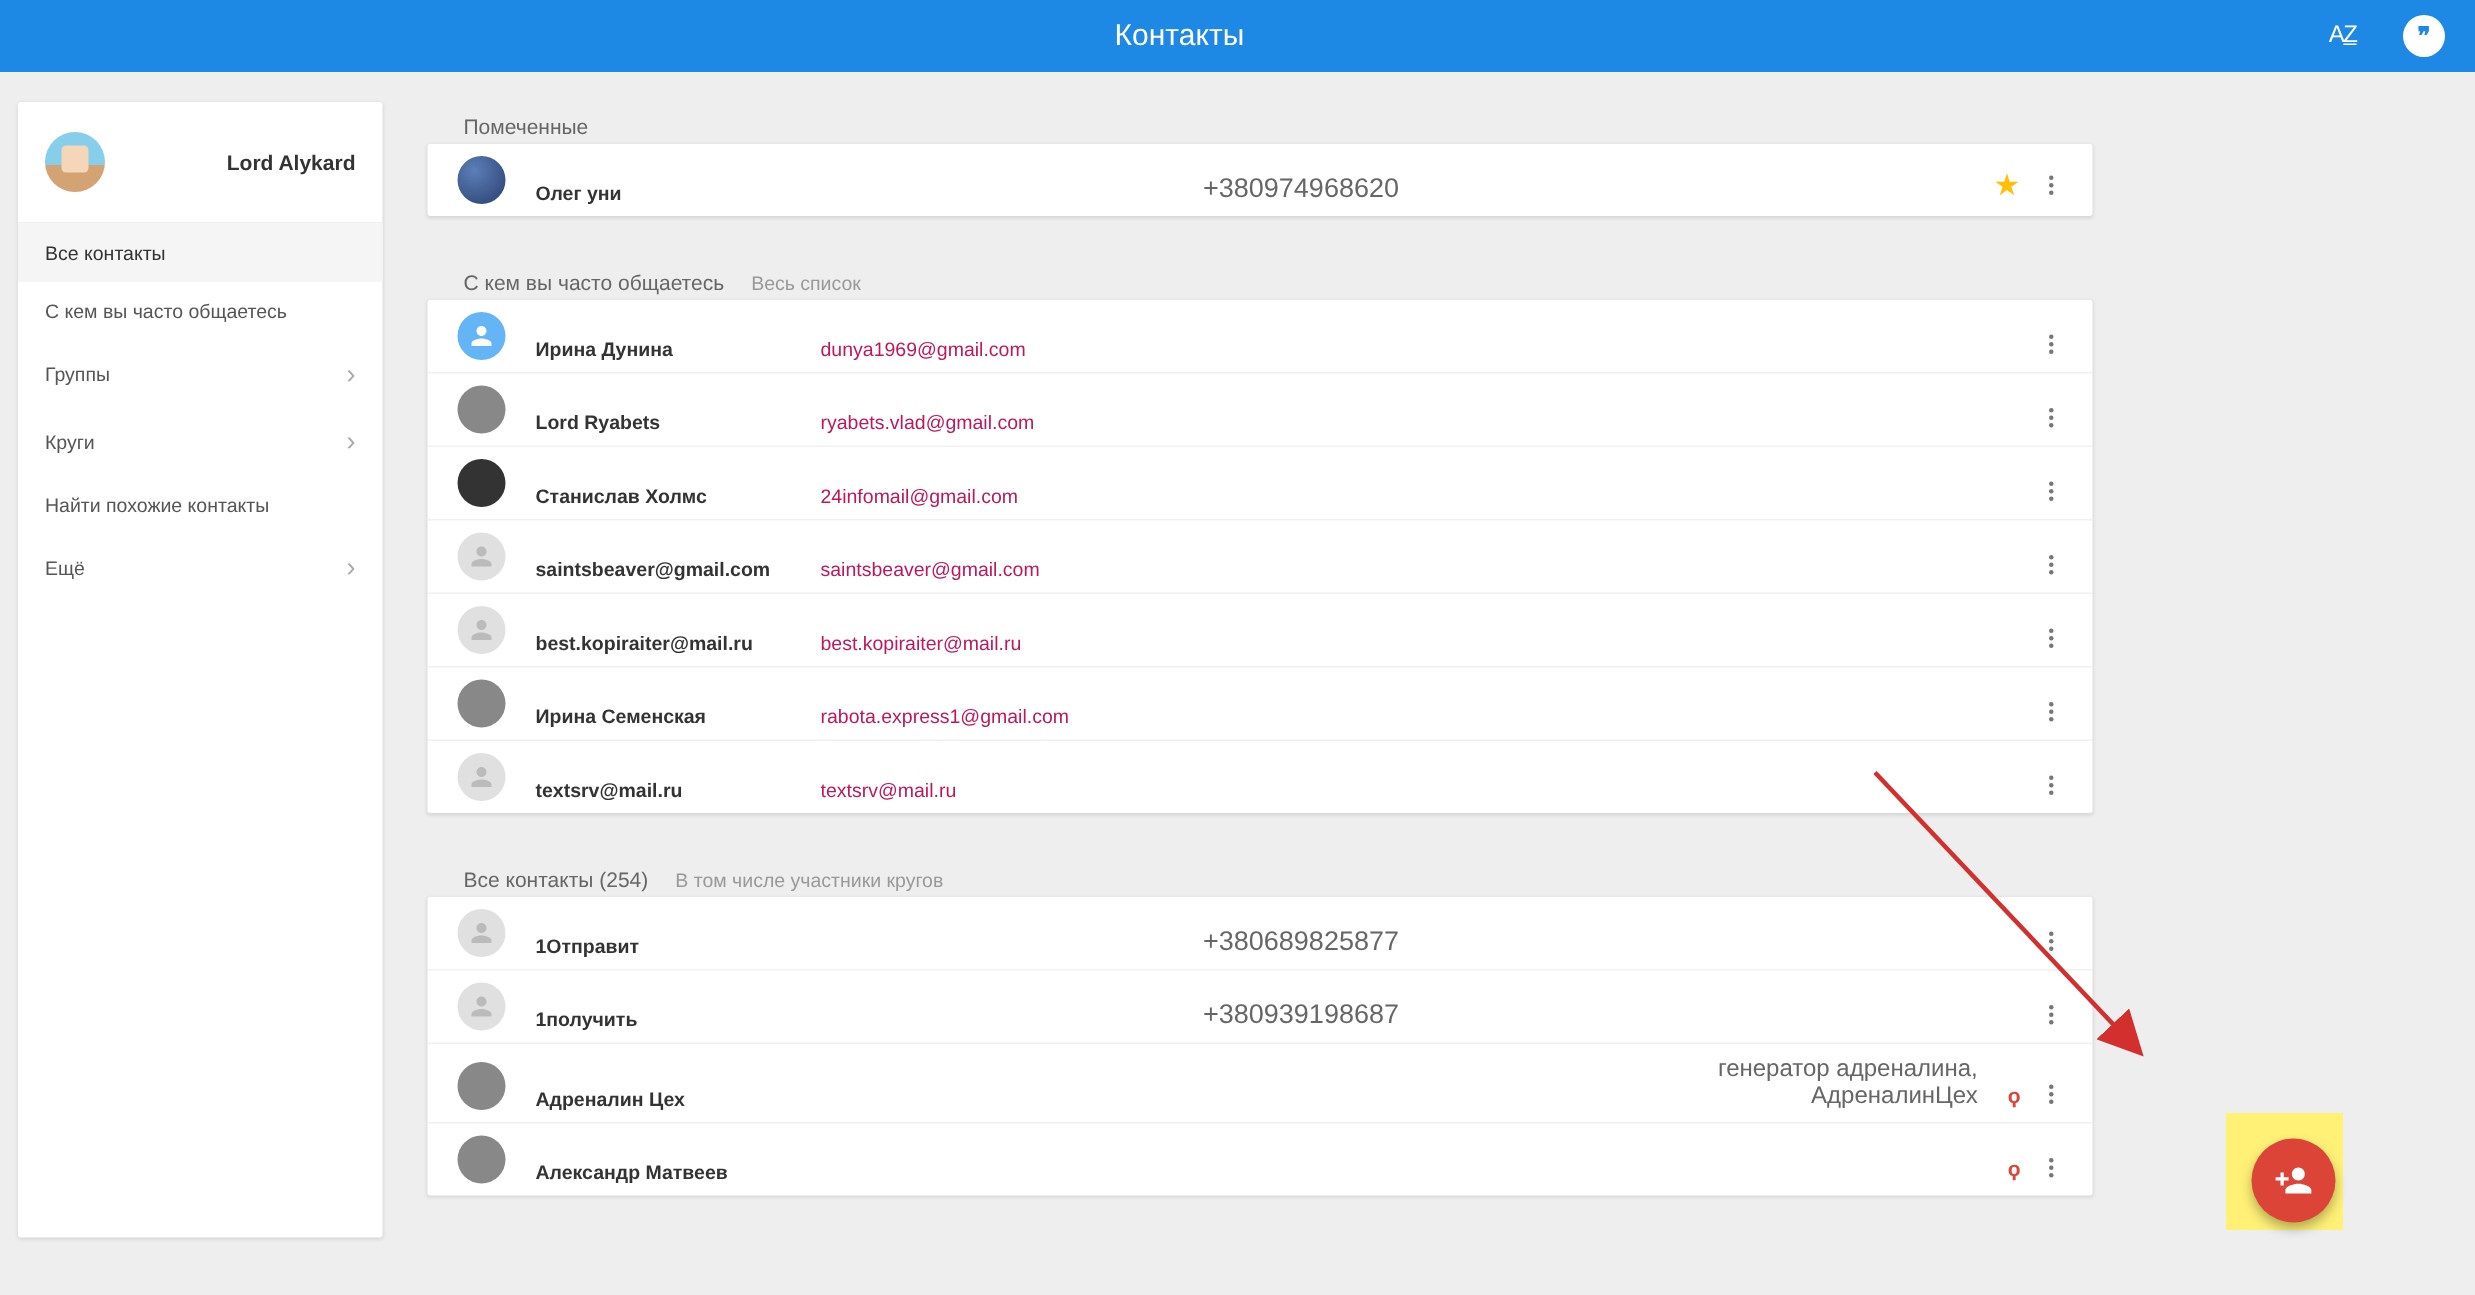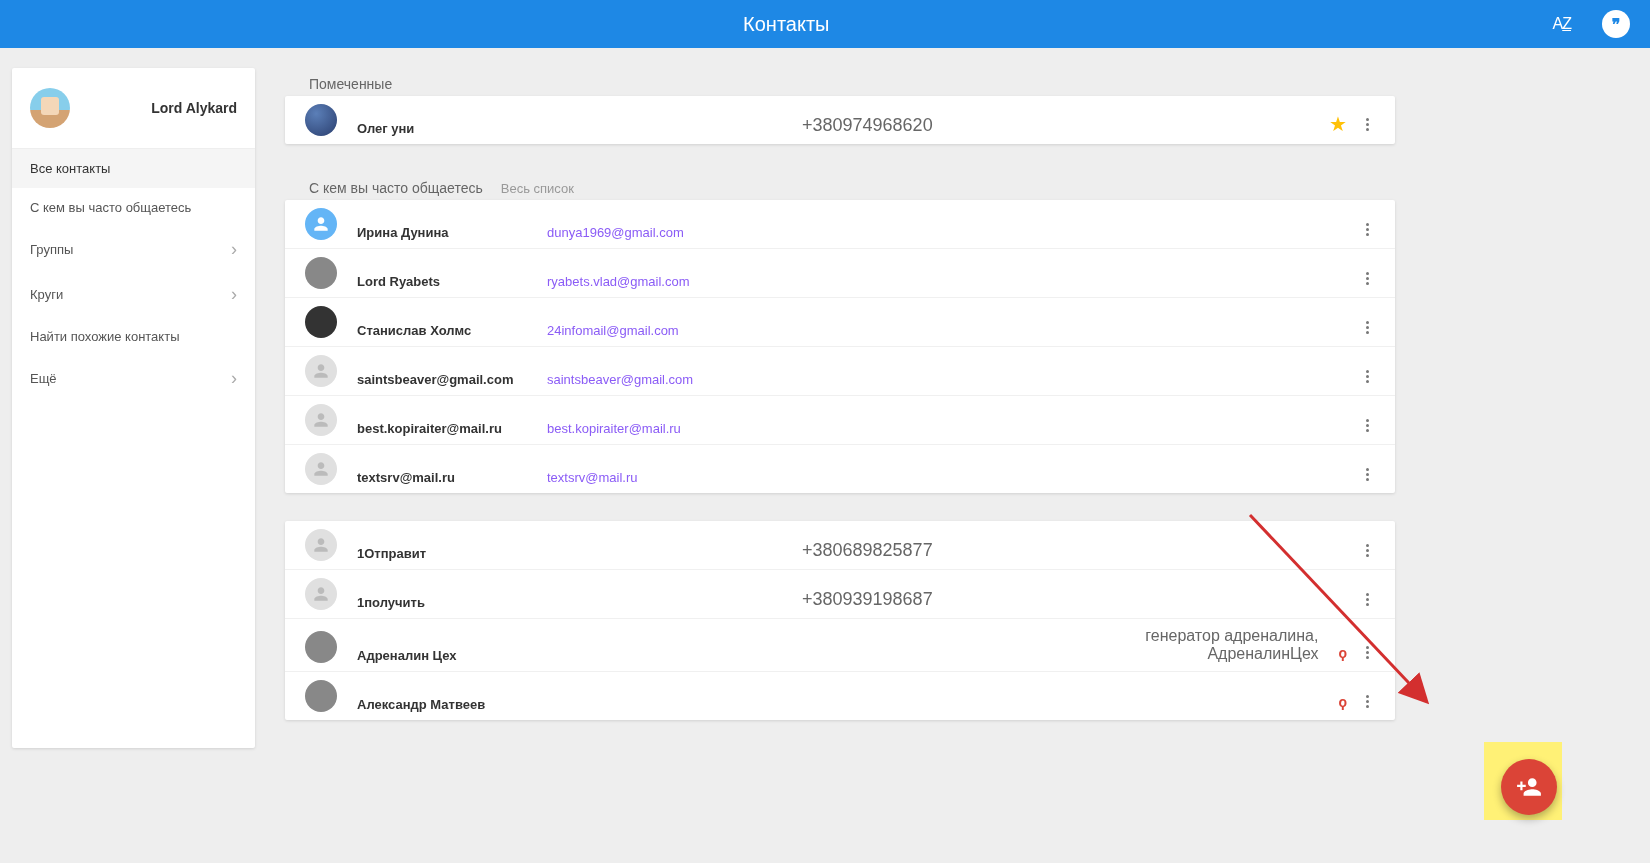--- a/index.html
+++ b/index.html
@@ -83,21 +83,21 @@
       width: 32px; height: 32px; border-radius: 50%;
       margin-right: 20px; flex-shrink: 0;
       display: flex; align-items: center; justify-content: center;
       background: #e0e0e0;
     }
     .contact-name {
       width: 190px; font-size: 13px; font-weight: 600; color: #333;
       flex-shrink: 0;
     }
     .contact-email {
-      width: 255px; font-size: 13px; color: #8b5cf6; flex-shrink: 0;
+      width: 255px; font-size: 13px; color: #be185d; flex-shrink: 0;
     }
     .contact-phone {
       width: 255px; font-size: 18px; color: #666; flex-shrink: 0;
     }
     .contact-extra {
       flex: 1; font-size: 16px; color: #666; text-align: right; padding-right: 10px;
     }
     .contact-actions { display: flex; align-items: center; gap: 12px; margin-left: 10px; }
     .star { color: #ffc107; font-size: 20px; }
     .more-icon {
@@ -278,39 +278,57 @@
           <div class="contact-extra"></div>
           <div class="contact-actions">
             <div class="more-icon">
               <span></span>
               <span></span>
               <span></span>
             </div>
           </div>
         </div>
         <div class="contact-row">
+          <div class="contact-avatar avatar-img"></div>
+          <div class="contact-name">Ирина Семенская</div>
+          <div class="contact-email">rabota.express1@gmail.com</div>
+          <div class="contact-phone"></div>
+          <div class="contact-extra"></div>
+          <div class="contact-actions">
+            <div class="more-icon">
+              <span></span>
+              <span></span>
+              <span></span>
+            </div>
+          </div>
+        </div>
+        <div class="contact-row">
           <div class="contact-avatar avatar-person">
             <svg viewBox="0 0 24 24">
               <path d="M12 12c2.21 0 4-1.79 4-4s-1.79-4-4-4-4 1.79-4 4 1.79 4 4 4zm0 2c-2.67 0-8 1.34-8 4v2h16v-2c0-2.66-5.33-4-8-4z"></path>
             </svg>
           </div>
           <div class="contact-name">textsrv@mail.ru</div>
           <div class="contact-email">textsrv@mail.ru</div>
           <div class="contact-phone"></div>
           <div class="contact-extra"></div>
           <div class="contact-actions">
             <div class="more-icon">
               <span></span>
               <span></span>
               <span></span>
             </div>
           </div>
         </div>
       </div>
 
+    <div class="section-header">
+      <span>Все контакты (254)</span>
+      <span class="section-link">В том числе участники кругов</span>
+    </div>
     <div class="card" id="all-list">
         <div class="contact-row">
           <div class="contact-avatar avatar-person">
             <svg viewBox="0 0 24 24">
               <path d="M12 12c2.21 0 4-1.79 4-4s-1.79-4-4-4-4 1.79-4 4 1.79 4 4 4zm0 2c-2.67 0-8 1.34-8 4v2h16v-2c0-2.66-5.33-4-8-4z"></path>
             </svg>
           </div>
           <div class="contact-name">1Отправит</div>
           <div class="contact-email"></div>
           <div class="contact-phone">+380689825877</div>

